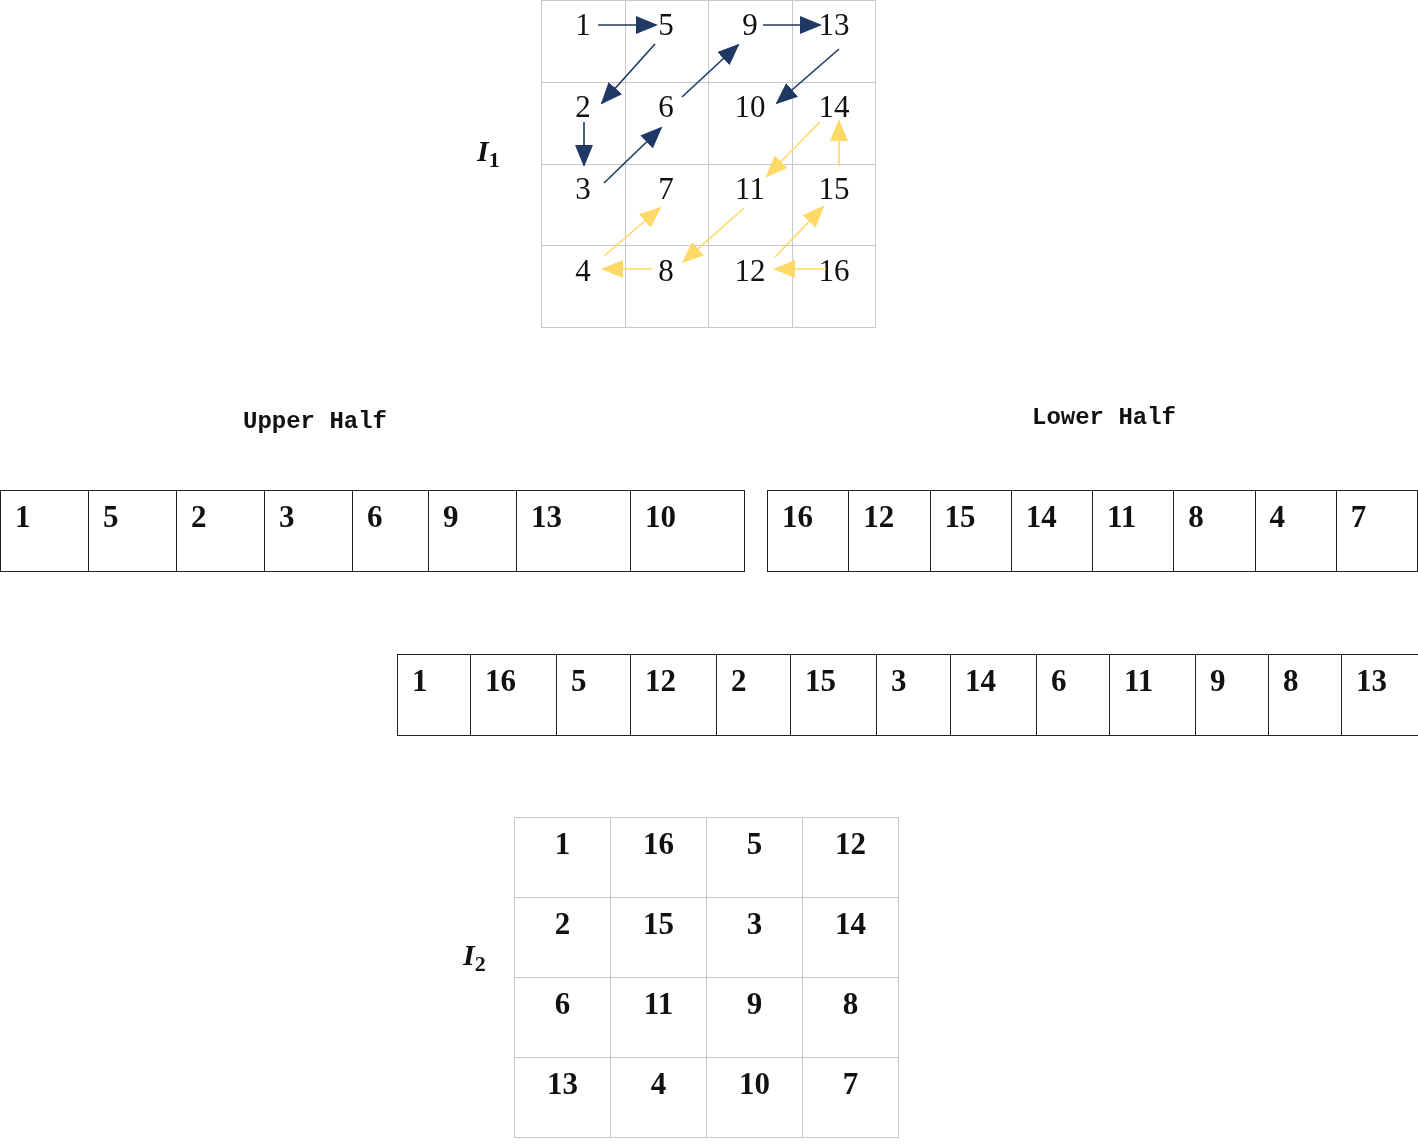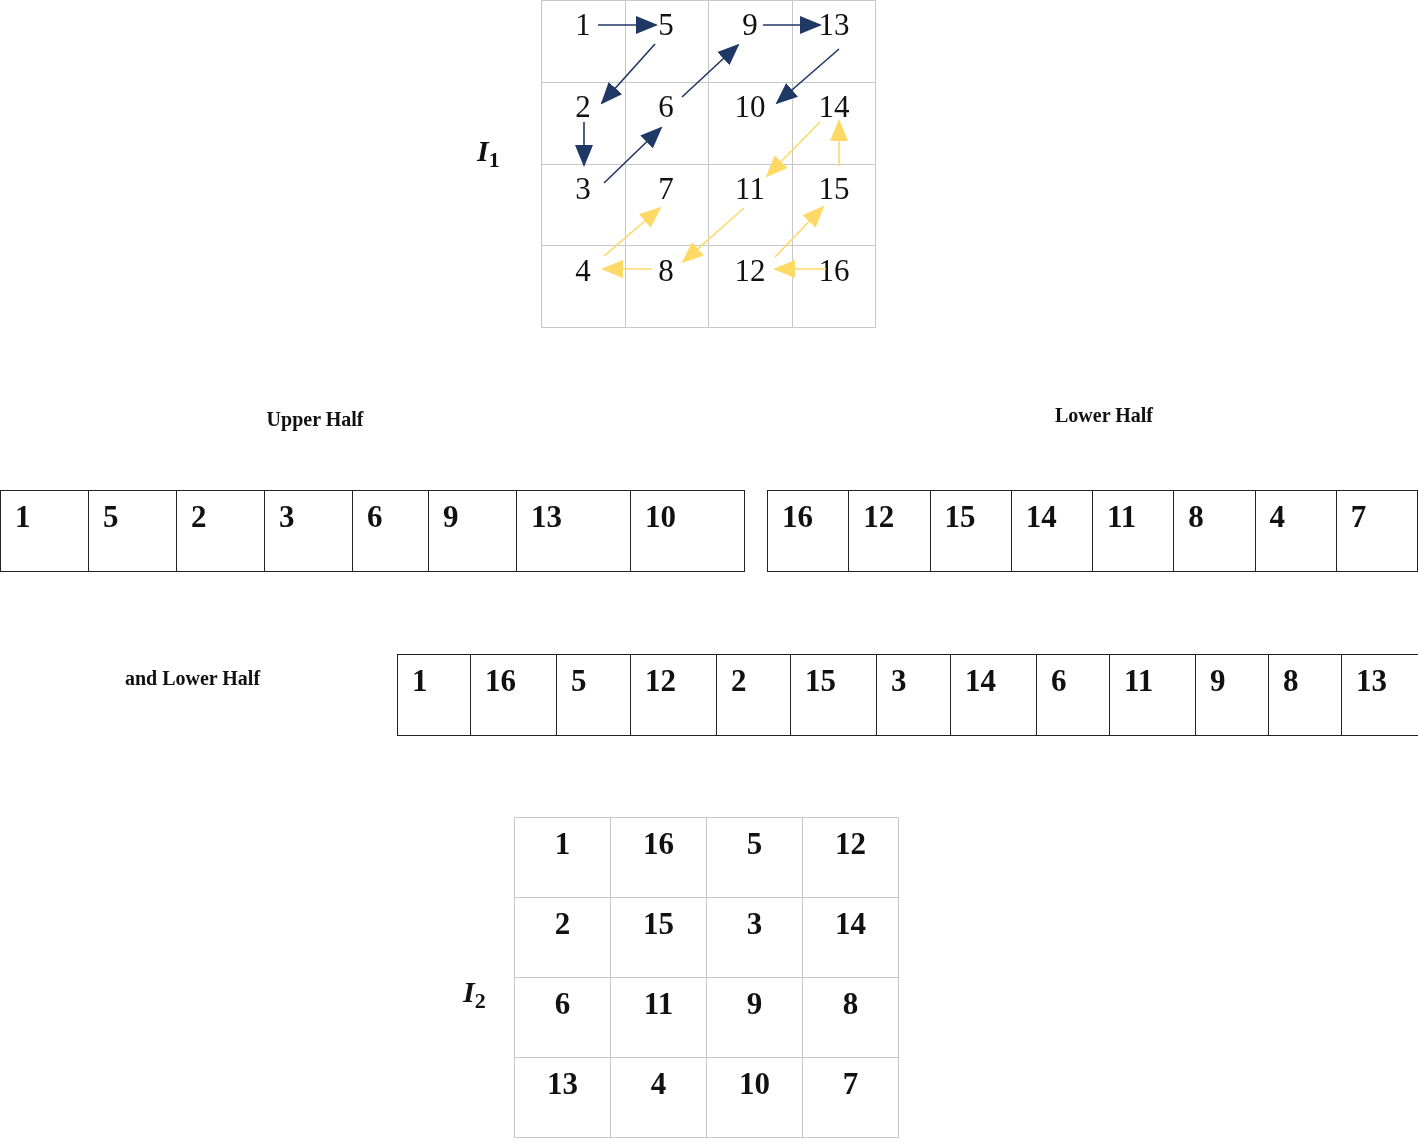--- a/index.html
+++ b/index.html
@@ -4,21 +4,21 @@
 <style>
   html, body { margin:0; padding:0; background:#ffffff; }
   body { width:1418px; height:1146px; position:relative; overflow:hidden; }
   .abs { position:absolute; }
   .grid-i1 { left:541px; top:0px; width:335px; height:328px; }
   .grid-i1 table { border-collapse:collapse; width:335px; height:328px; table-layout:fixed; }
   .grid-i1 td { border:1.5px solid #c8c8c8; vertical-align:top; padding:0; }
   .i1-num { position:absolute; font-family:"Liberation Serif", serif; font-size:31px; color:#111; transform:translate(-50%,-50%); line-height:1; }
   .label-i { font-family:"Liberation Serif", serif; font-style:italic; font-weight:bold; font-size:30px; color:#111; }
   .label-i sub { font-style:normal; font-size:22px; vertical-align:-6px; }
-  .heading { font-family:Liberation Serif, serif; font-weight:bold; font-size:20px; color:#111; text-align:center; }
+  .heading { font-family:Liberation Mono, monospace; font-weight:bold; font-size:24px; color:#111; text-align:center; }
   .arr { border-collapse:collapse; height:82px; table-layout:fixed; }
   .arr td { border:1.8px solid #222; vertical-align:top; padding:10px 0 0 14px; font-family:"Liberation Serif", serif; font-weight:bold; font-size:31px; color:#111; line-height:1.05; }
   .grid-i2 table { border-collapse:collapse; table-layout:fixed; }
   .grid-i2 td { border:1.5px solid #c8c8c8; width:96px; height:80px; text-align:center; vertical-align:top; padding-top:8px; font-family:"Liberation Serif", serif; font-weight:bold; font-size:31px; color:#111; box-sizing:border-box; }
   svg.arrows { position:absolute; left:0; top:0; width:1418px; height:340px; pointer-events:none; }
 </style>
 </head>
 <body>
 
 <div class="abs label-i" style="left:477px; top:134px;">
@@ -131,21 +131,20 @@
     <td>14</td>
     <td>11</td>
     <td>8</td>
     <td>4</td>
     <td>7</td>
   </tr>
 </tbody>
   </table>
 
 <div class="abs heading" style="left:40px; top:656px; width:305px; line-height:44px;">
-  <div>and Lower Half</div>
 </div>
 <table class="abs arr" style="left:397px; top:654px; width:1021px;">
   <tbody>
       <tr>
     <td style="width:58px">1</td>
     <td style="width:71px">16</td>
     <td style="width:59px">5</td>
     <td style="width:71px">12</td>
     <td style="width:59px">2</td>
     <td style="width:71px">15</td>
@@ -154,21 +153,21 @@
     <td style="width:58px">6</td>
     <td style="width:71px">11</td>
     <td style="width:58px">9</td>
     <td style="width:58px">8</td>
     <td style="width:71px">13</td>
 
   </tr>
 </tbody>
   </table>
 
-<div class="abs label-i" style="left:463px; top:938px;margin-top:37px;">
+<div class="abs label-i" style="left:463px; top:938px;">
   <span>I</span><sub>2</sub>
 </div>
 <div class="abs grid-i2" style="left:514px; top:817px;">
   <table>
     <tbody>
         <tr>
       <td>1</td>
       <td>16</td>
       <td>5</td>
       <td>12</td>

